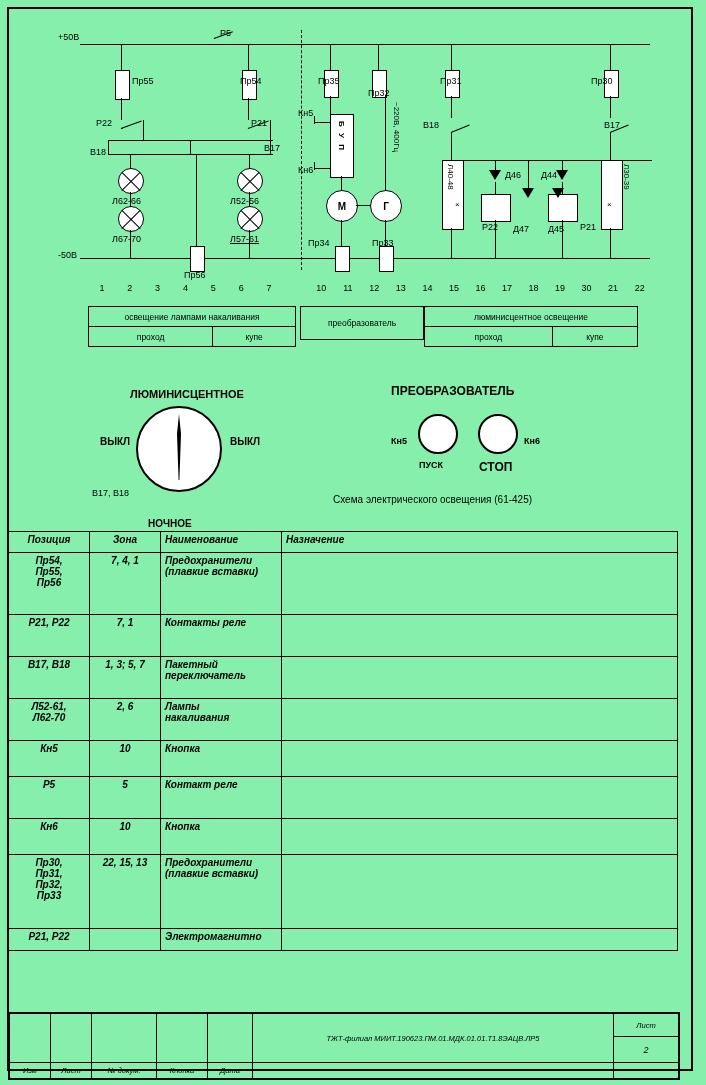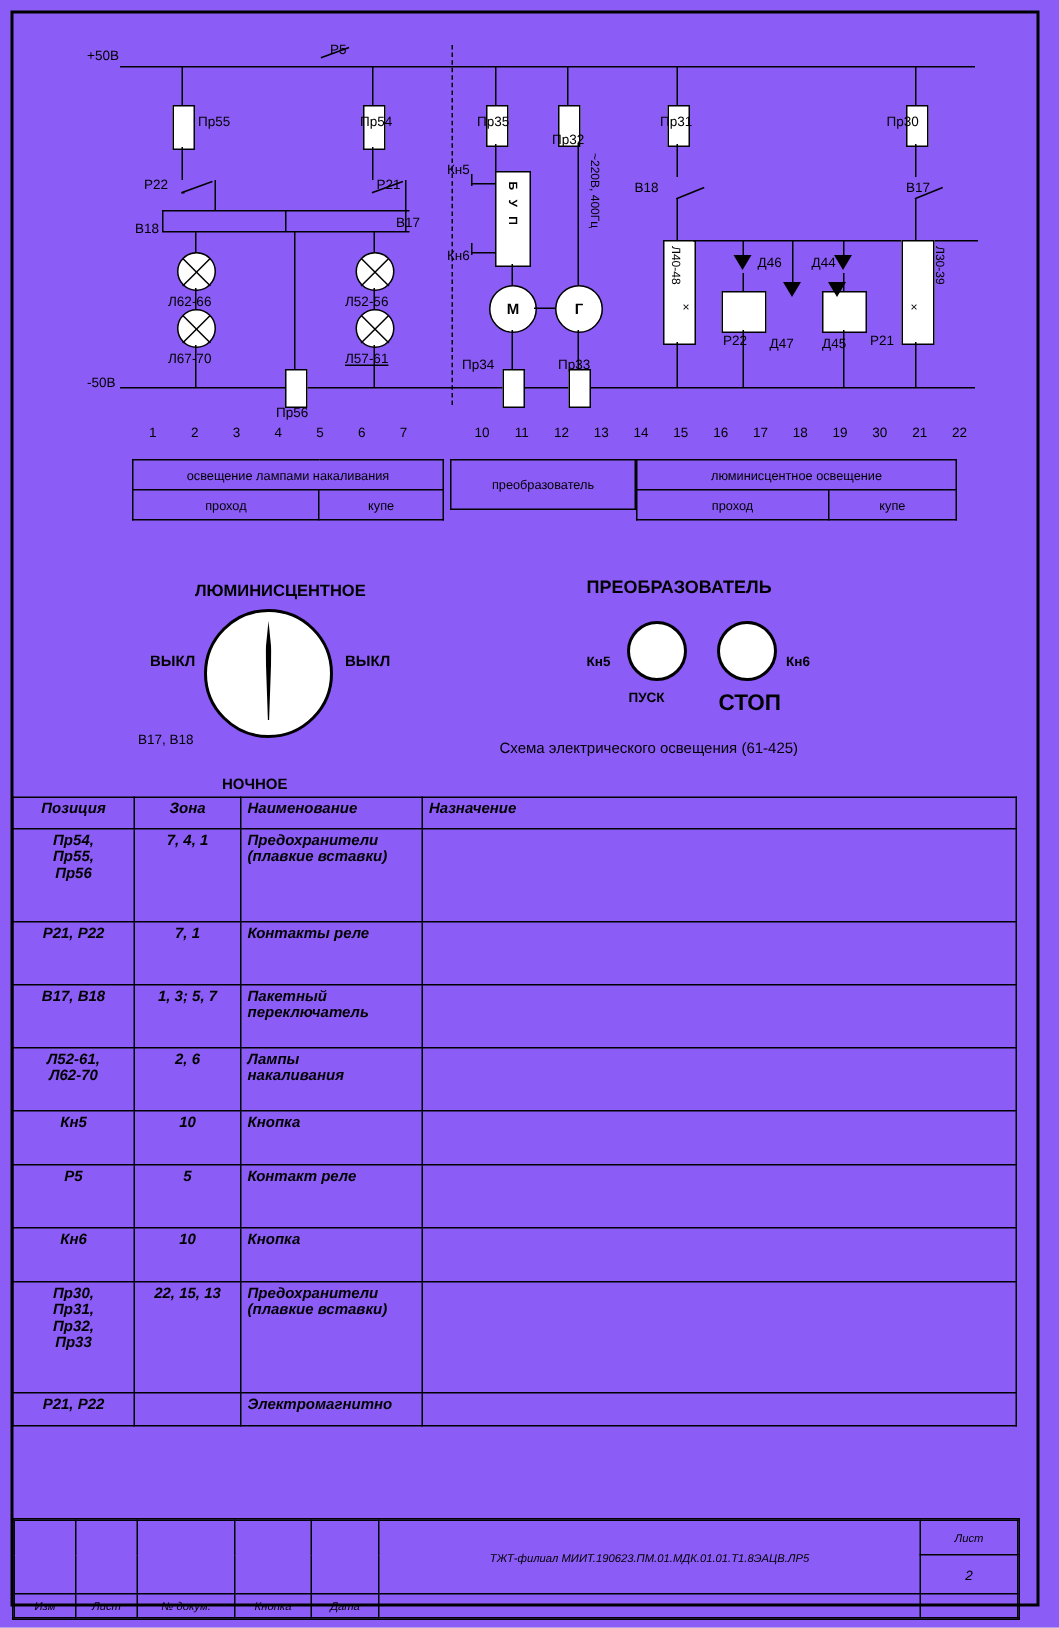--- a/index.html
+++ b/index.html
@@ -1,18 +1,18 @@
 <!DOCTYPE html>
 <html><head>
 <meta charset="utf-8">
 <style>
   html,body{margin:0;padding:0;background:#d9d9d9;}
   body{font-family:"Liberation Sans",sans-serif;}
   #page{
-    position:relative;width:706px;height:1085px;background:#8b5cf6;
+    position:relative;width:706px;height:1085px;background:#86efac;
     box-sizing:border-box;overflow:hidden;
   }
   #frame{
     position:absolute;left:7px;top:7px;width:686px;height:1064px;
     border:2px solid #000;box-sizing:border-box;
   }
   .abs{position:absolute;box-sizing:border-box;}
   .ln{position:absolute;background:#000;}
   .hl{height:1.4px;}
   .vl{width:1.4px;}
@@ -279,21 +279,21 @@
     <span class="lbl lbl-b" style="left:222px;top:426px;font-size:10px;">ВЫКЛ</span>
     <span class="lbl lbl-b" style="left:140px;top:508px;font-size:10px;">НОЧНОЕ</span>
     <span class="lbl" style="left:84px;top:478px;font-size:9px;">В17, В18</span>
 
     <span class="lbl lbl-b" style="left:383px;top:374px;font-size:12px;">ПРЕОБРАЗОВАТЕЛЬ</span>
     <div class="abs" style="left:410px;top:404px;width:40px;height:40px;border:2px solid #000;border-radius:50%;background:#fff;"></div>
     <div class="abs" style="left:470px;top:404px;width:40px;height:40px;border:2px solid #000;border-radius:50%;background:#fff;"></div>
     <span class="lbl lbl-b" style="left:383px;top:426px;font-size:9px;">Кн5</span>
     <span class="lbl lbl-b" style="left:516px;top:426px;font-size:9px;">Кн6</span>
     <span class="lbl lbl-b" style="left:411px;top:450px;font-size:9px;">ПУСК</span>
-    <span class="lbl lbl-b" style="left:471px;top:450px;font-size:15px;">СТОП</span>
+    <span class="lbl lbl-b" style="left:471px;top:450px;font-size:12px;">СТОП</span>
 
     <span class="lbl" style="left:325px;top:484px;font-size:10px;">Схема электрического освещения (61-425)</span>
   </div>
 
   <table id="spec">
     <thead>
       <tr>
         <td class="c-pos">Позиция</td>
         <td class="c-zone">Зона</td>
         <td class="c-name">Наименование</td>

